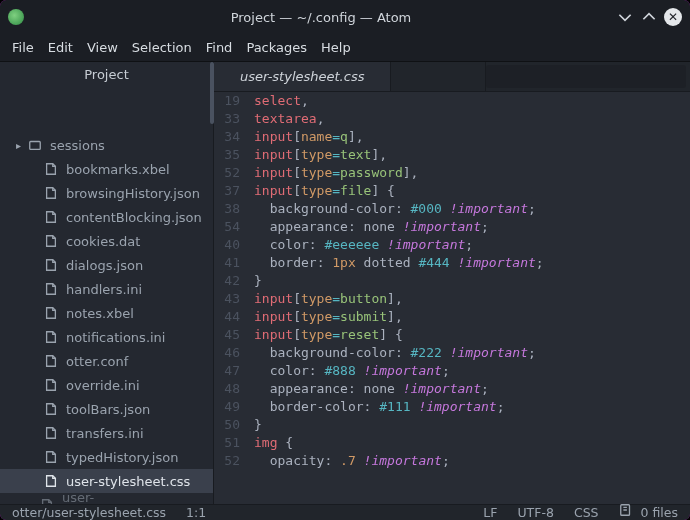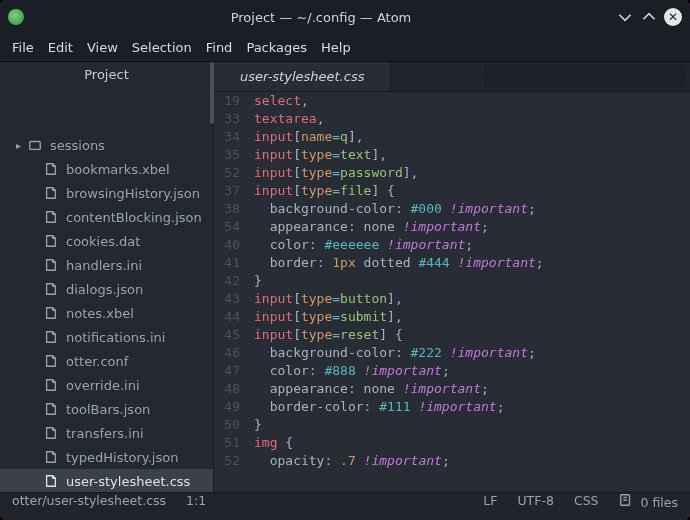--- a/index.html
+++ b/index.html
@@ -156,25 +156,25 @@
 .tok-punc { color: #abb2bf; }
 .tok-attr { color: #d19a66; }
 .tok-op   { color: #56b6c2; }
 .tok-str  { color: #98c379; }
 .tok-prop { color: #abb2bf; }
 .tok-num  { color: #d19a66; }
 .tok-kw   { color: #c678dd; font-style: italic; }
 .tok-hex  { color: #56b6c2; }
 
 .statusbar {
-  height: 28px;
+  height: 16px;
   background: #21252b;
   border-top: 1px solid #181b20;
   display:flex;
-  align-items:flex-start;
+  align-items:flex-end;
   padding: 0 12px;
   font-size: 12.5px;
   color: #9aa3ae;
   gap: 20px;
 }
 .statusbar .spacer { flex:1; }
 .statusbar .git-icon { display:inline-flex; width:14px; height:14px; margin-right:4px; }
 svg { stroke: currentColor; fill: none; stroke-width: 1.5; }
 </style>
 </head>
@@ -258,30 +258,30 @@
             </span>
             <span>cookies.dat</span>
           </div>
           <div class="tree-row">
             <span class="file-icon">
               <svg viewBox="0 0 16 16">
                 <path d="M3 2h7l3 3v9H3z"></path>
                 <path d="M10 2v3h3"></path>
               </svg>
             </span>
+            <span>dialogs.json</span>
+          </div>
+          <div class="tree-row">
+            <span class="file-icon">
+              <svg viewBox="0 0 16 16">
+                <path d="M3 2h7l3 3v9H3z"></path>
+                <path d="M10 2v3h3"></path>
+              </svg>
+            </span>
             <span>handlers.ini</span>
-          </div>
-          <div class="tree-row">
-            <span class="file-icon">
-              <svg viewBox="0 0 16 16">
-                <path d="M3 2h7l3 3v9H3z"></path>
-                <path d="M10 2v3h3"></path>
-              </svg>
-            </span>
-            <span>dialogs.json</span>
           </div>
           <div class="tree-row">
             <span class="file-icon">
               <svg viewBox="0 0 16 16">
                 <path d="M3 2h7l3 3v9H3z"></path>
                 <path d="M10 2v3h3"></path>
               </svg>
             </span>
             <span>notes.xbel</span>
           </div>

